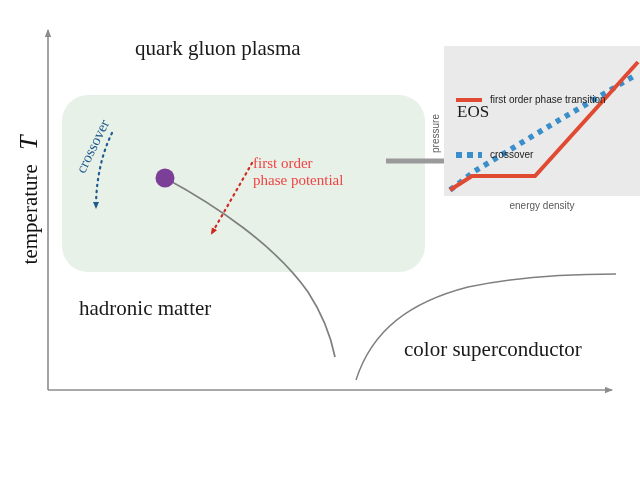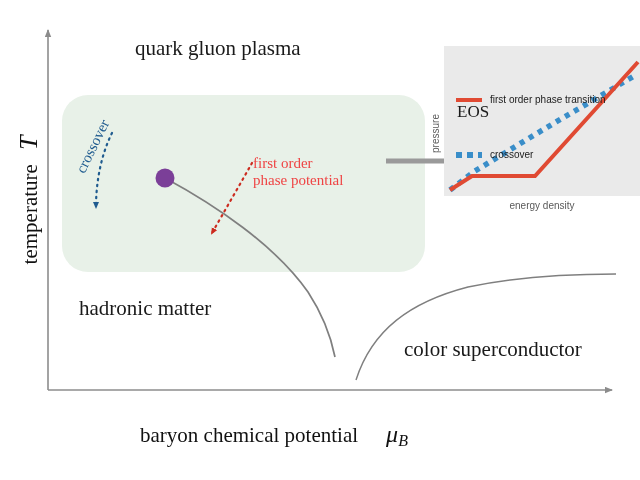--- a/index.html
+++ b/index.html
@@ -253,23 +253,20 @@
 
   <div class="abs" id="label-firstorder">
     <div>first order</div>
     <div>phase potential</div>
   </div>
 
   <div class="abs" id="ylabel-wrap">
     <span id="ylabel-text">temperature</span><span id="ylabel-sym">T</span>
   </div>
 
-  <div class="abs" id="xlabel-wrap">
-    <span id="xlabel-text">baryon chemical potential</span><span id="xlabel-sym"><span>μ</span><span id="xlabel-sub">B</span></span>
-  </div>
 
   <div class="abs" id="inset-panel"></div>
 
   <svg id="inset-svg">
 
     <path d="M450,190 L475,171 C 510,150 545,128 580,108 L634,76" fill="none" stroke="#3a8ec9" stroke-width="5.5" stroke-dasharray="5 5.5" stroke-linecap="butt"></path>
 
     <path d="M450,190 L472,176 L535,176 L638,62" fill="none" stroke="#e04a33" stroke-width="4" stroke-linejoin="miter" stroke-linecap="butt"></path>
   </svg>
 

